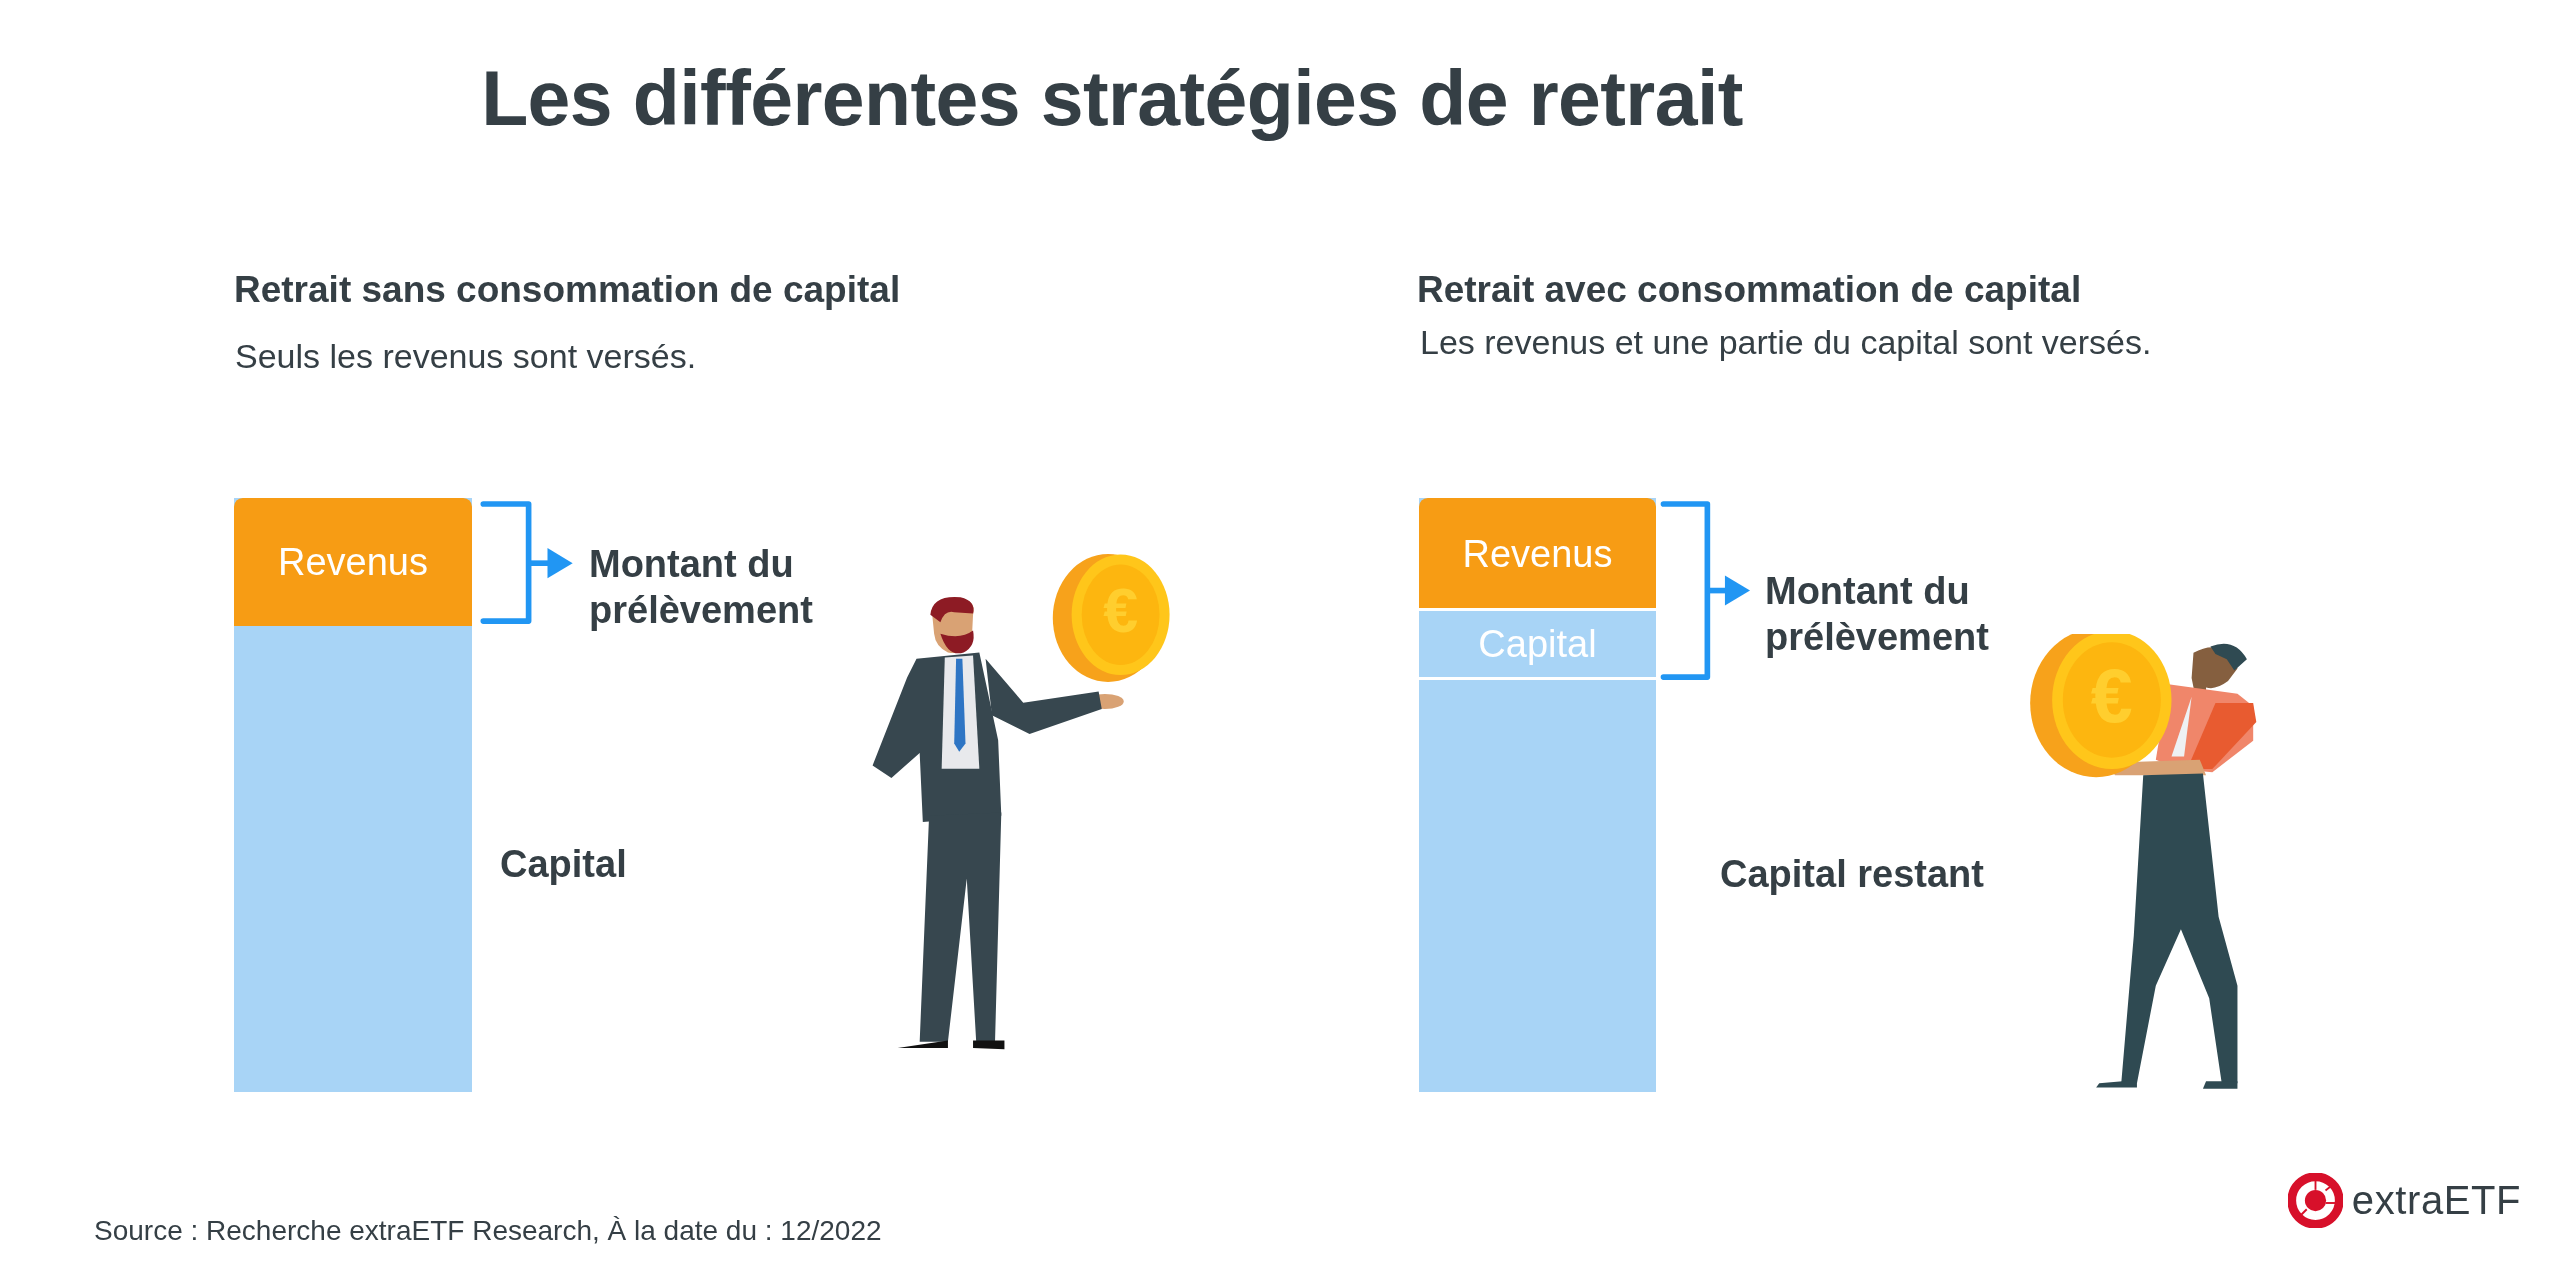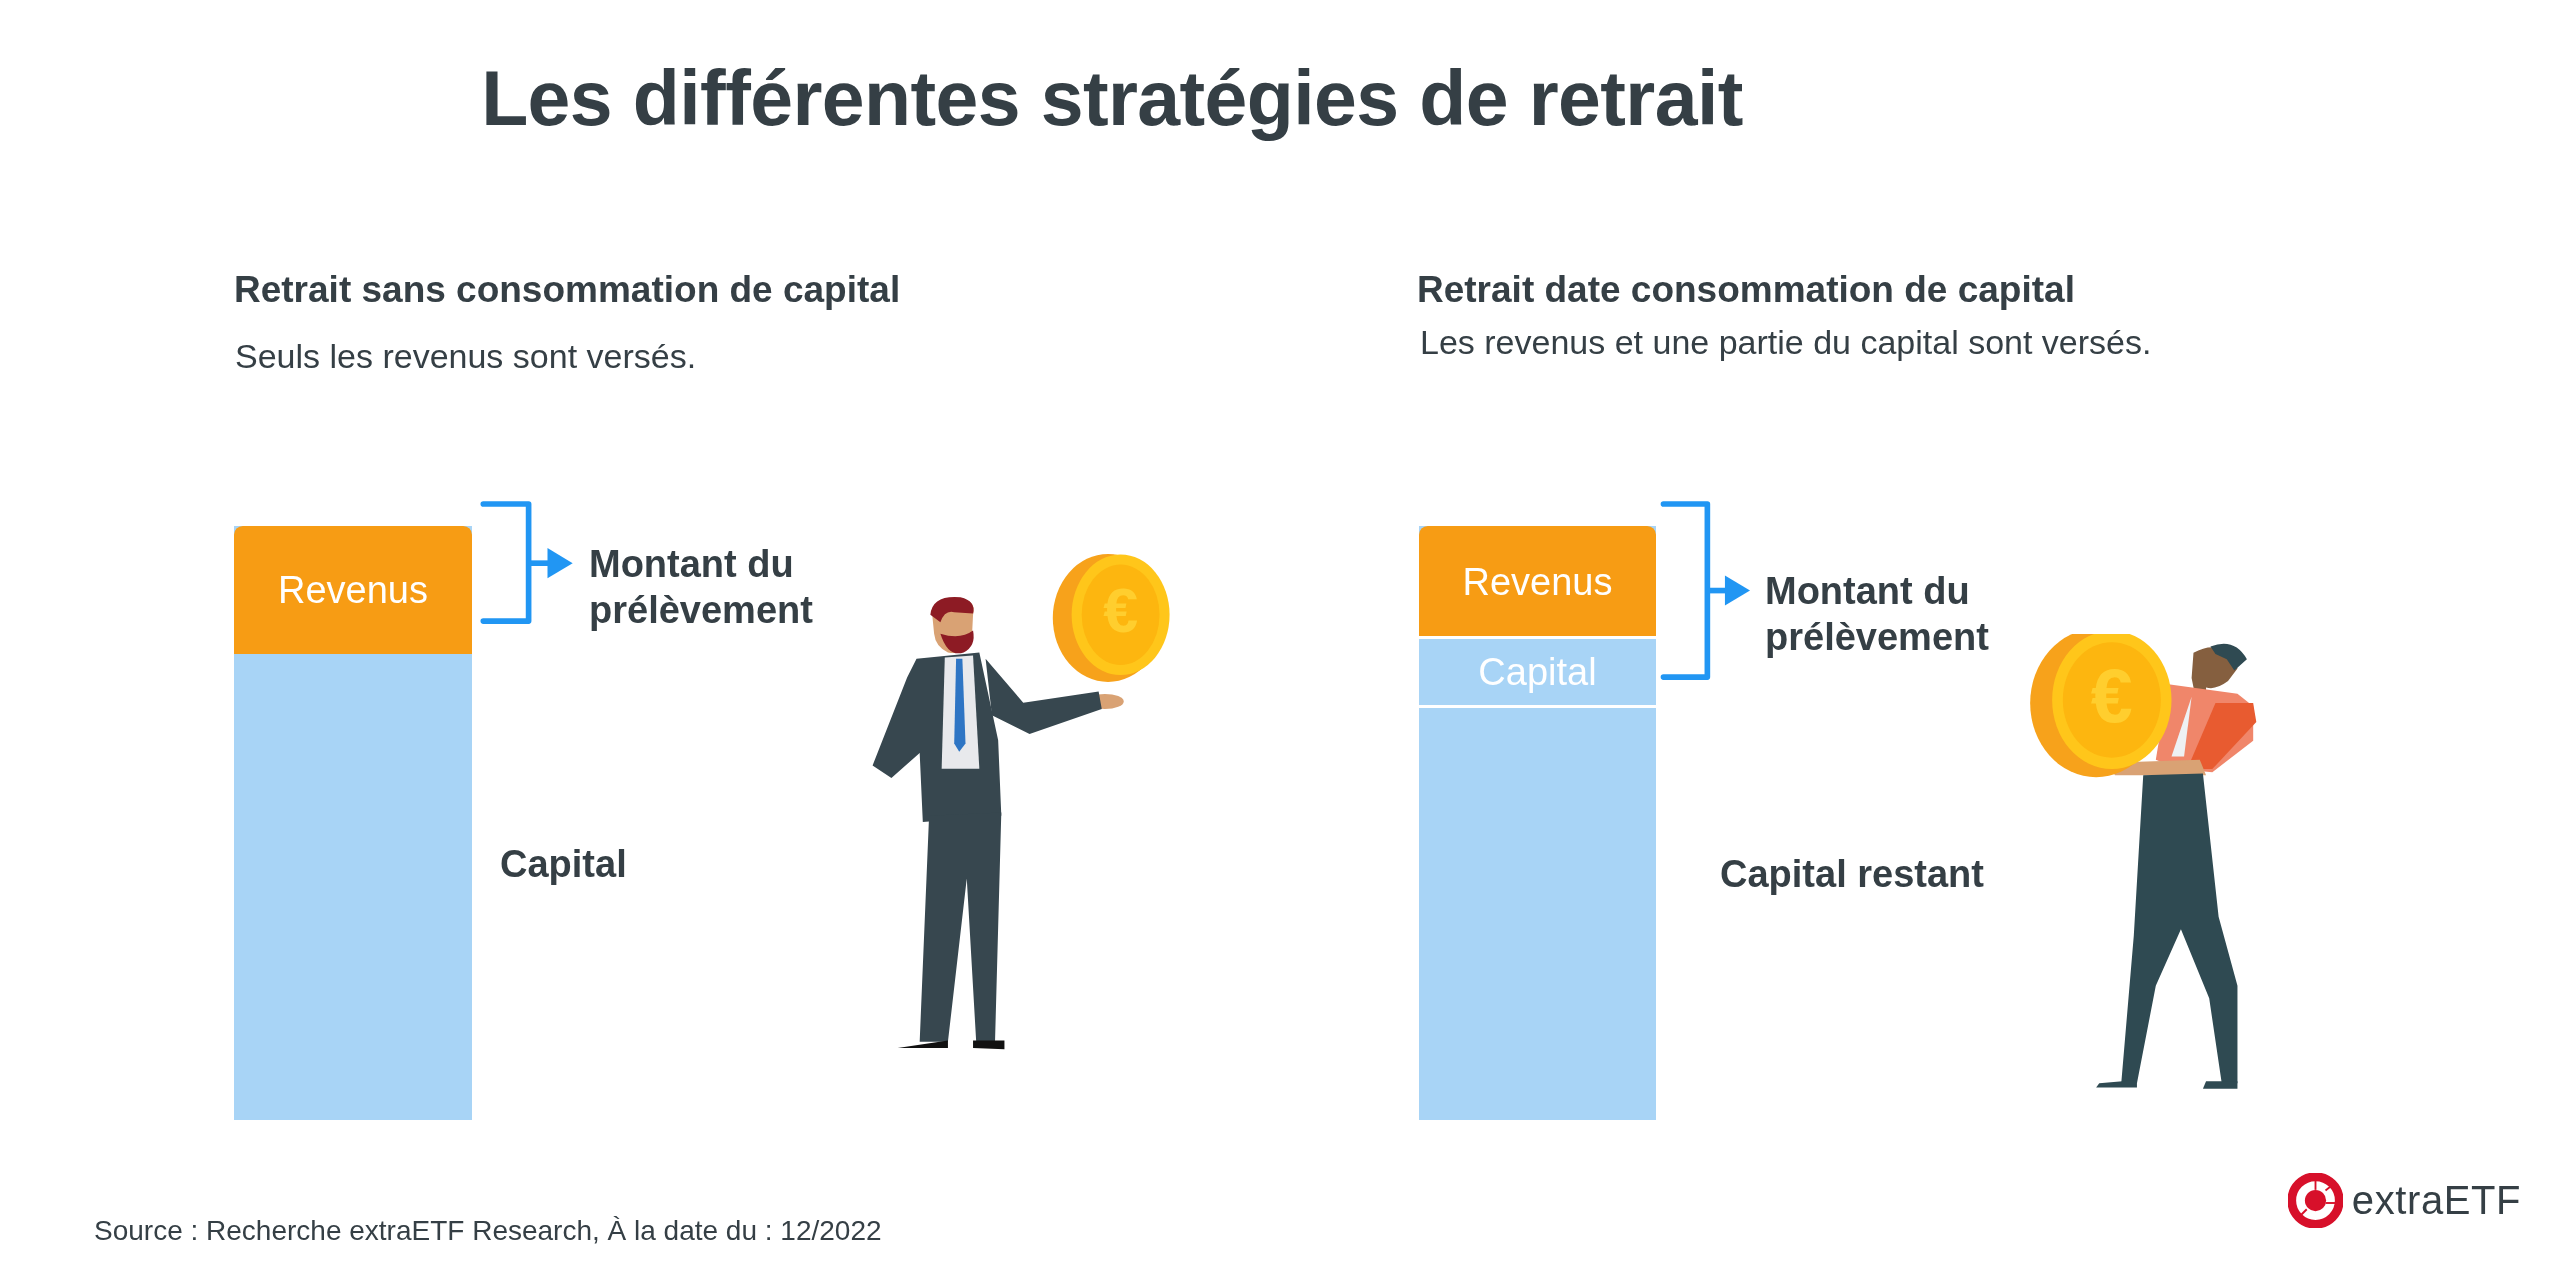--- a/index.html
+++ b/index.html
@@ -1,21 +1,21 @@
 <!DOCTYPE html>
 <html style="font-size:10px"><head>
 <meta charset="utf-8">
 <style>
   html,body{margin:0;padding:0;background:#ffffff;}
   body{width:2576px;height:1288px;position:relative;overflow:hidden;font-family:"Liberation Sans","DejaVu Sans",sans-serif;color:#353f45;}
   .abs{position:absolute;}
   .title{left:0;width:2224px;top:60px;text-align:center;font-size:77px;font-weight:700;letter-spacing:-0.6px;line-height:1;}
   .h2{font-size:37px;font-weight:700;line-height:1;white-space:nowrap;}
   .sub{font-size:34px;font-weight:400;line-height:1;white-space:nowrap;}
-  .bar{position:absolute;background:#a8d4f6;margin-top:28px;}
+  .bar{position:absolute;background:#a8d4f6;}
   .seg{position:absolute;left:0;right:0;display:flex;align-items:center;justify-content:center;color:#ffffff;font-size:38px;font-weight:400;}
   .seg.rev{background:#f79c14;border-radius:8.8px 8.8px 0 0;}
   .seg.cap{background:#a8d4f6;border-top:3.1px solid #ffffff;border-bottom:3.1px solid #ffffff;box-sizing:border-box;}
   .lbl{font-size:38px;font-weight:700;line-height:1.22;white-space:nowrap;}
   .footer{font-size:28px;white-space:nowrap;color:#353f45;}
   .footer b{font-weight:400;}
   .logo{display:flex;align-items:center;gap:8.8px;}
   .logo-text{font-size:40px;font-weight:400;color:#353f45;letter-spacing:0.6px;}
 </style>
 </head>
@@ -60,21 +60,21 @@
   <path d="M135 168 L180 165 L190 345 L130 345 Z" fill="#e8e9ec"></path>
   <path d="M153 170 L163 170 L168 305 L158 318 L150 305 Z" fill="#2e75c4"></path>
 
   <path d="M200 170 L260 240 L380 222 L385 250 L270 290 L210 260 Z" fill="#37474f"></path>
 
   <path d="M110 420 L225 415 L215 780 L185 780 L170 520 L140 780 L95 780 Z" fill="#37474f"></path>
   <path d="M60 790 L140 778 L140 790 Z" fill="#111"></path>
   <path d="M180 778 L230 778 L230 792 L180 790 Z" fill="#111"></path>
 </svg>
 
-<div class="abs h2" style="left:1417px;top:271px;">Retrait date consommation de capital</div>
+<div class="abs h2" style="left:1417px;top:271px;">Retrait avec consommation de capital</div>
 <div class="abs sub" style="left:1420px;top:325px;">Les revenus et une partie du capital sont versés.</div>
 
 <div class="bar" style="left:1419px;top:498px;width:237px;height:594px;">
   <div class="seg rev" style="top:0;height:112px;">
     <span>Revenus</span>
   </div>
   <div class="seg cap" style="top:110px;height:72px;">
     <span>Capital</span>
   </div>
 </div>

